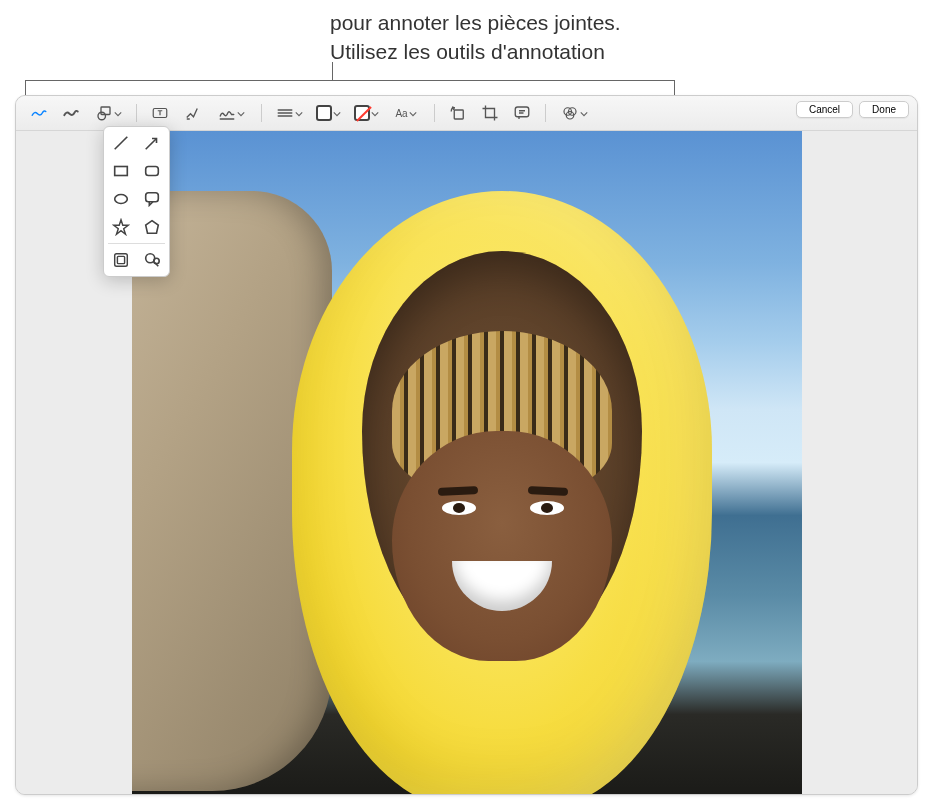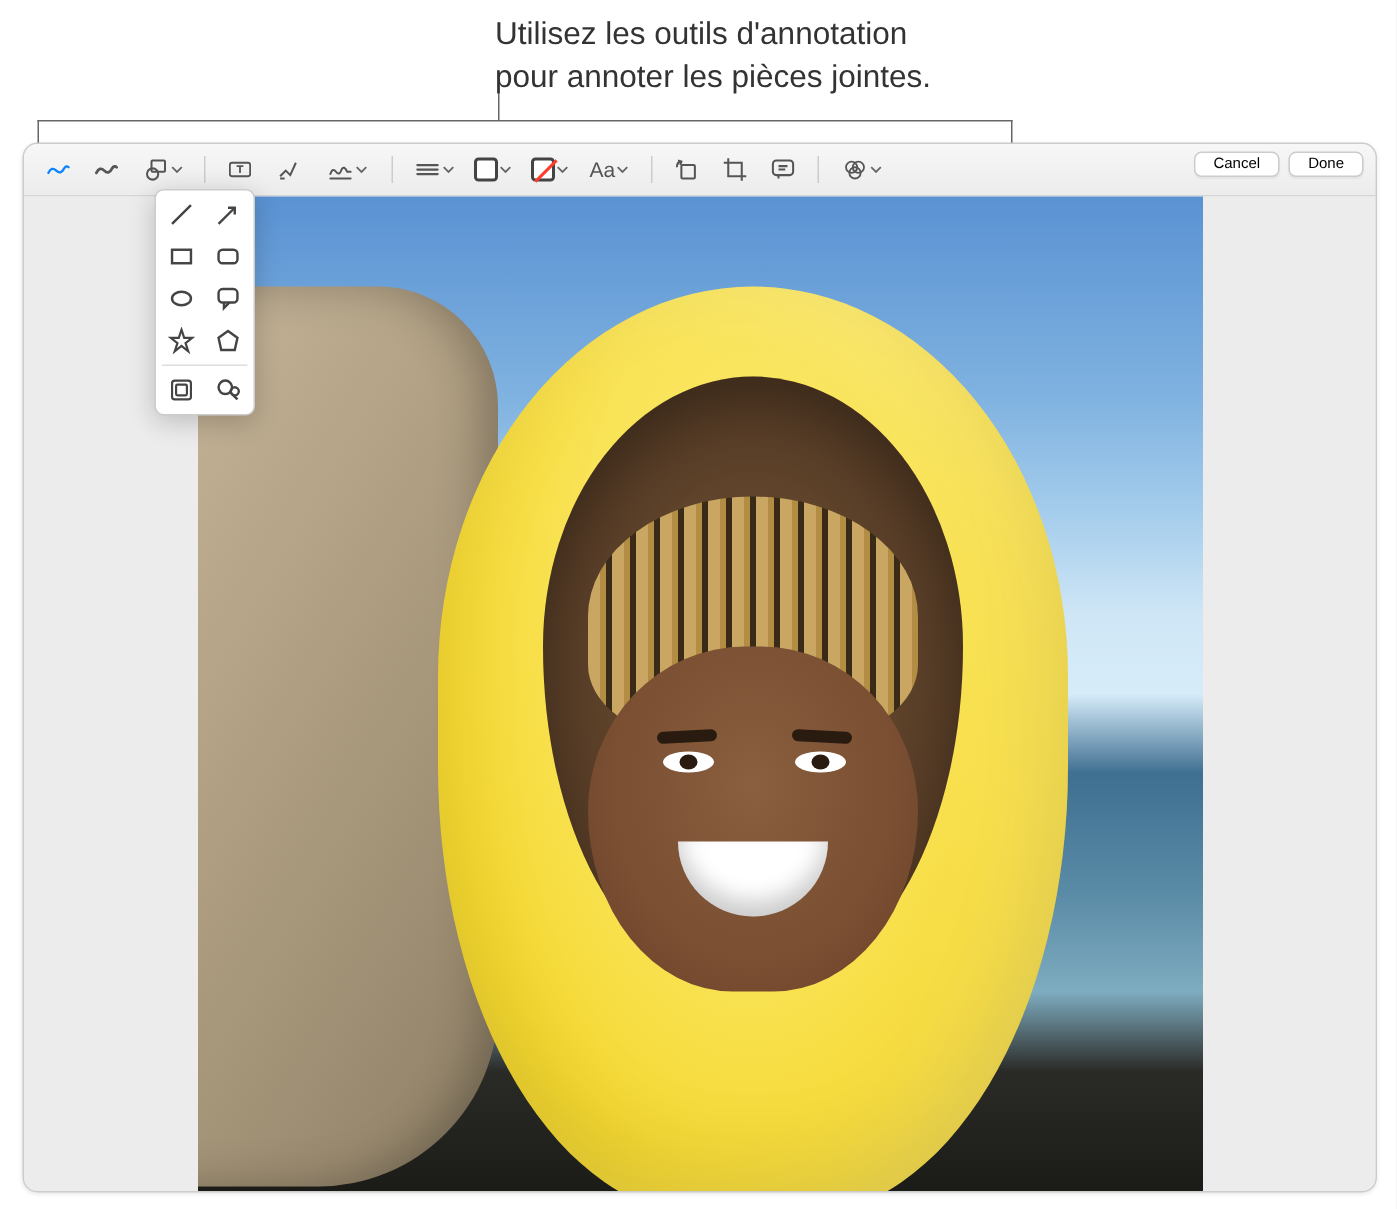--- a/index.html
+++ b/index.html
@@ -257,22 +257,22 @@
       left: -2px; top: 50%;
       width: 20px; height: 2px;
       background: #ff3b30;
       transform: rotate(-45deg);
     }
   </style>
 </head>
 <body>
 
 <div class="callout-text">
+  <div>pour annoter les pièces jointes.</div>
   <div>Utilisez les outils d'annotation</div>
-  <div>pour annoter les pièces jointes.</div>
 </div>
 <div class="callout-stem"></div>
 <div class="callout-line"></div>
 
 <div class="window">
 
   <div class="toolbar">
 
     <div class="tool active">
       <svg viewBox="0 0 24 24" fill="none" stroke="#0a84ff" stroke-width="2" stroke-linecap="round">
@@ -341,21 +341,21 @@
     </div>
 
     <div class="tool" style="min-width:36px;">
       <div class="swatch fill"></div>
       <span class="chev"><svg viewBox="0 0 10 10">
             <path d="M1 3 L5 7 L9 3" stroke="#666" stroke-width="1.5" fill="none"></path>
           </svg></span>
     </div>
 
     <div class="tool" style="min-width:40px;">
-      <span style="font-size:14px; color:#555;">Aa</span>
+      <span style="font-size:10px; color:#555;">Aa</span>
       <span class="chev"><svg viewBox="0 0 10 10">
             <path d="M1 3 L5 7 L9 3" stroke="#666" stroke-width="1.5" fill="none"></path>
           </svg></span>
     </div>
 
     <div class="sep"></div>
 
     <div class="tool">
       <svg viewBox="0 0 24 24" fill="none" stroke="#555" stroke-width="1.8">
           <rect x="7" y="8" width="12" height="12" rx="1"></rect>

